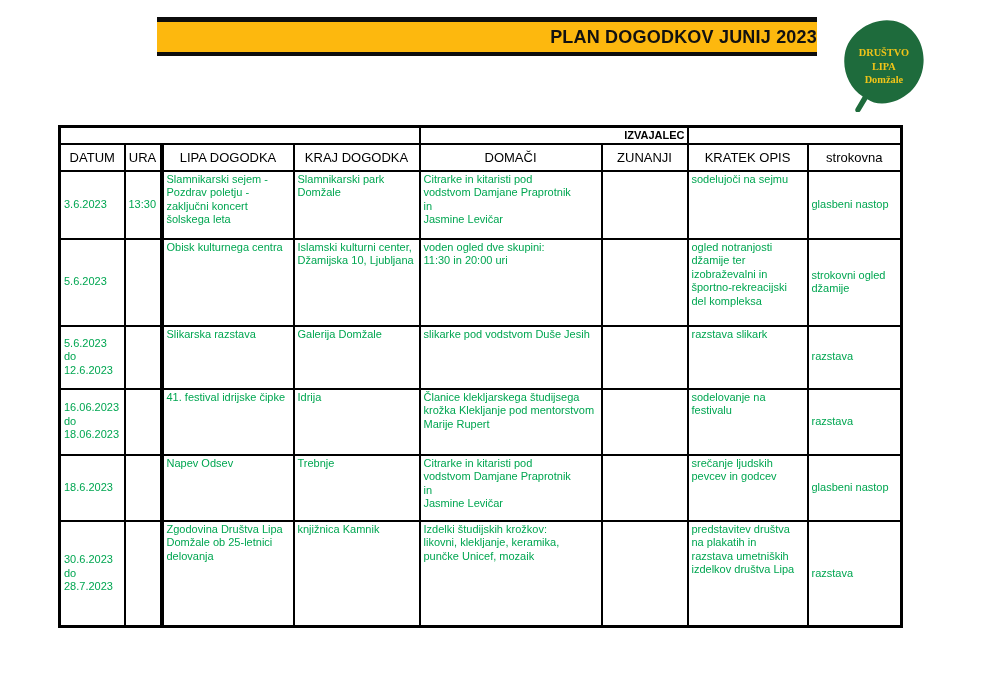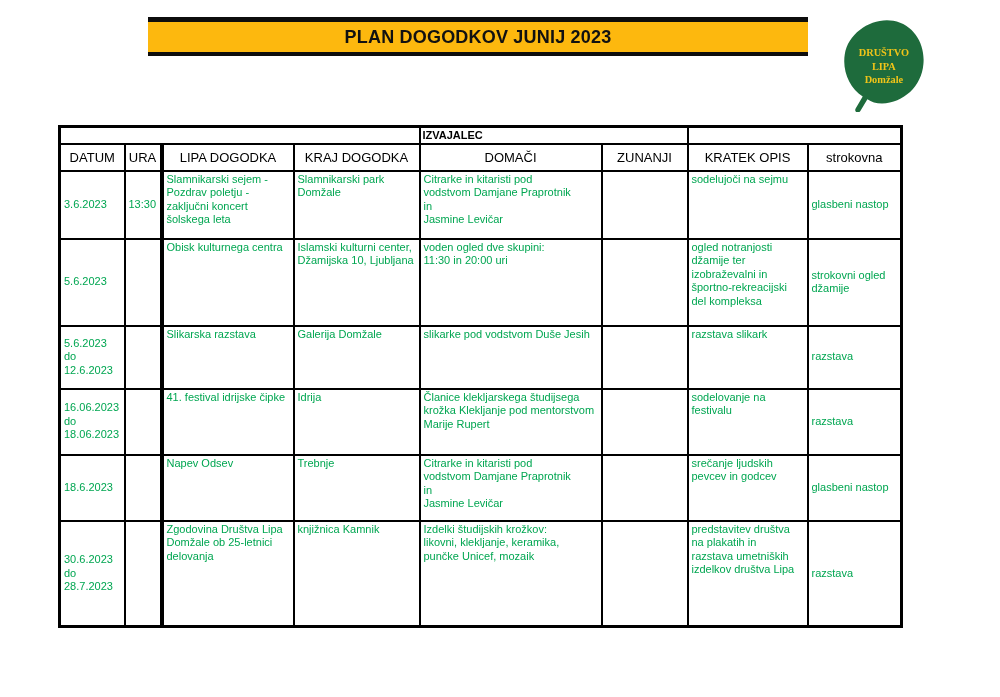--- a/index.html
+++ b/index.html
@@ -9,24 +9,24 @@
     --logo-text-yellow:#F0C419;
   }
   *{box-sizing:border-box;}
   html,body{margin:0;padding:0;}
   body{
     width:1000px;height:697px;position:relative;background:#ffffff;
     font-family:"Liberation Sans",sans-serif;color:#000;
   }
   
   .banner{
-    position:absolute;left:148px;top:17px;width:660px;height:39px;
+    position:absolute;left:157px;top:17px;width:660px;height:39px;
     background:var(--banner-yellow);
     border-top:5px solid #0d0d0d;border-bottom:4px solid #0d0d0d;
-    display:flex;align-items:center;justify-content:center;
+    display:flex;align-items:center;justify-content:flex-end;
   }
   .banner-title{
     font-weight:bold;font-size:18px;letter-spacing:0.2px;color:#111;
   }
   
   .logo{position:absolute;left:838px;top:16px;width:88px;height:96px;}
   .logo svg{display:block;}
   .logo text{
     font-family:"Liberation Serif",serif;font-weight:bold;
     fill:var(--logo-text-yellow);text-anchor:middle;
@@ -35,21 +35,21 @@
   table.events{
     position:absolute;left:58px;top:125px;width:842px;
     border-collapse:collapse;table-layout:fixed;
     border:3px solid #000;
   }
   .events td,.events th{
     border:2px solid #000;padding:1px 3px;vertical-align:top;overflow:hidden;
   }
   .events thead tr.band td{
     height:17px;padding:0 2px;font-size:11px;font-weight:bold;
-    text-align:left;vertical-align:middle;color:#000;
+    text-align:right;vertical-align:middle;color:#000;
   }
   .events thead tr.cols th{
     height:27px;font-size:13px;font-weight:normal;text-align:center;
     vertical-align:middle;padding-left:3px;color:#000;white-space:nowrap;
   }
   .events tbody td{
     color:var(--table-green);font-size:11px;line-height:13.5px;
     white-space:pre-line;word-wrap:break-word;
   }
   .events td.c-datum,.events td.c-ura,.events td.c-dejavnost{vertical-align:middle;}

